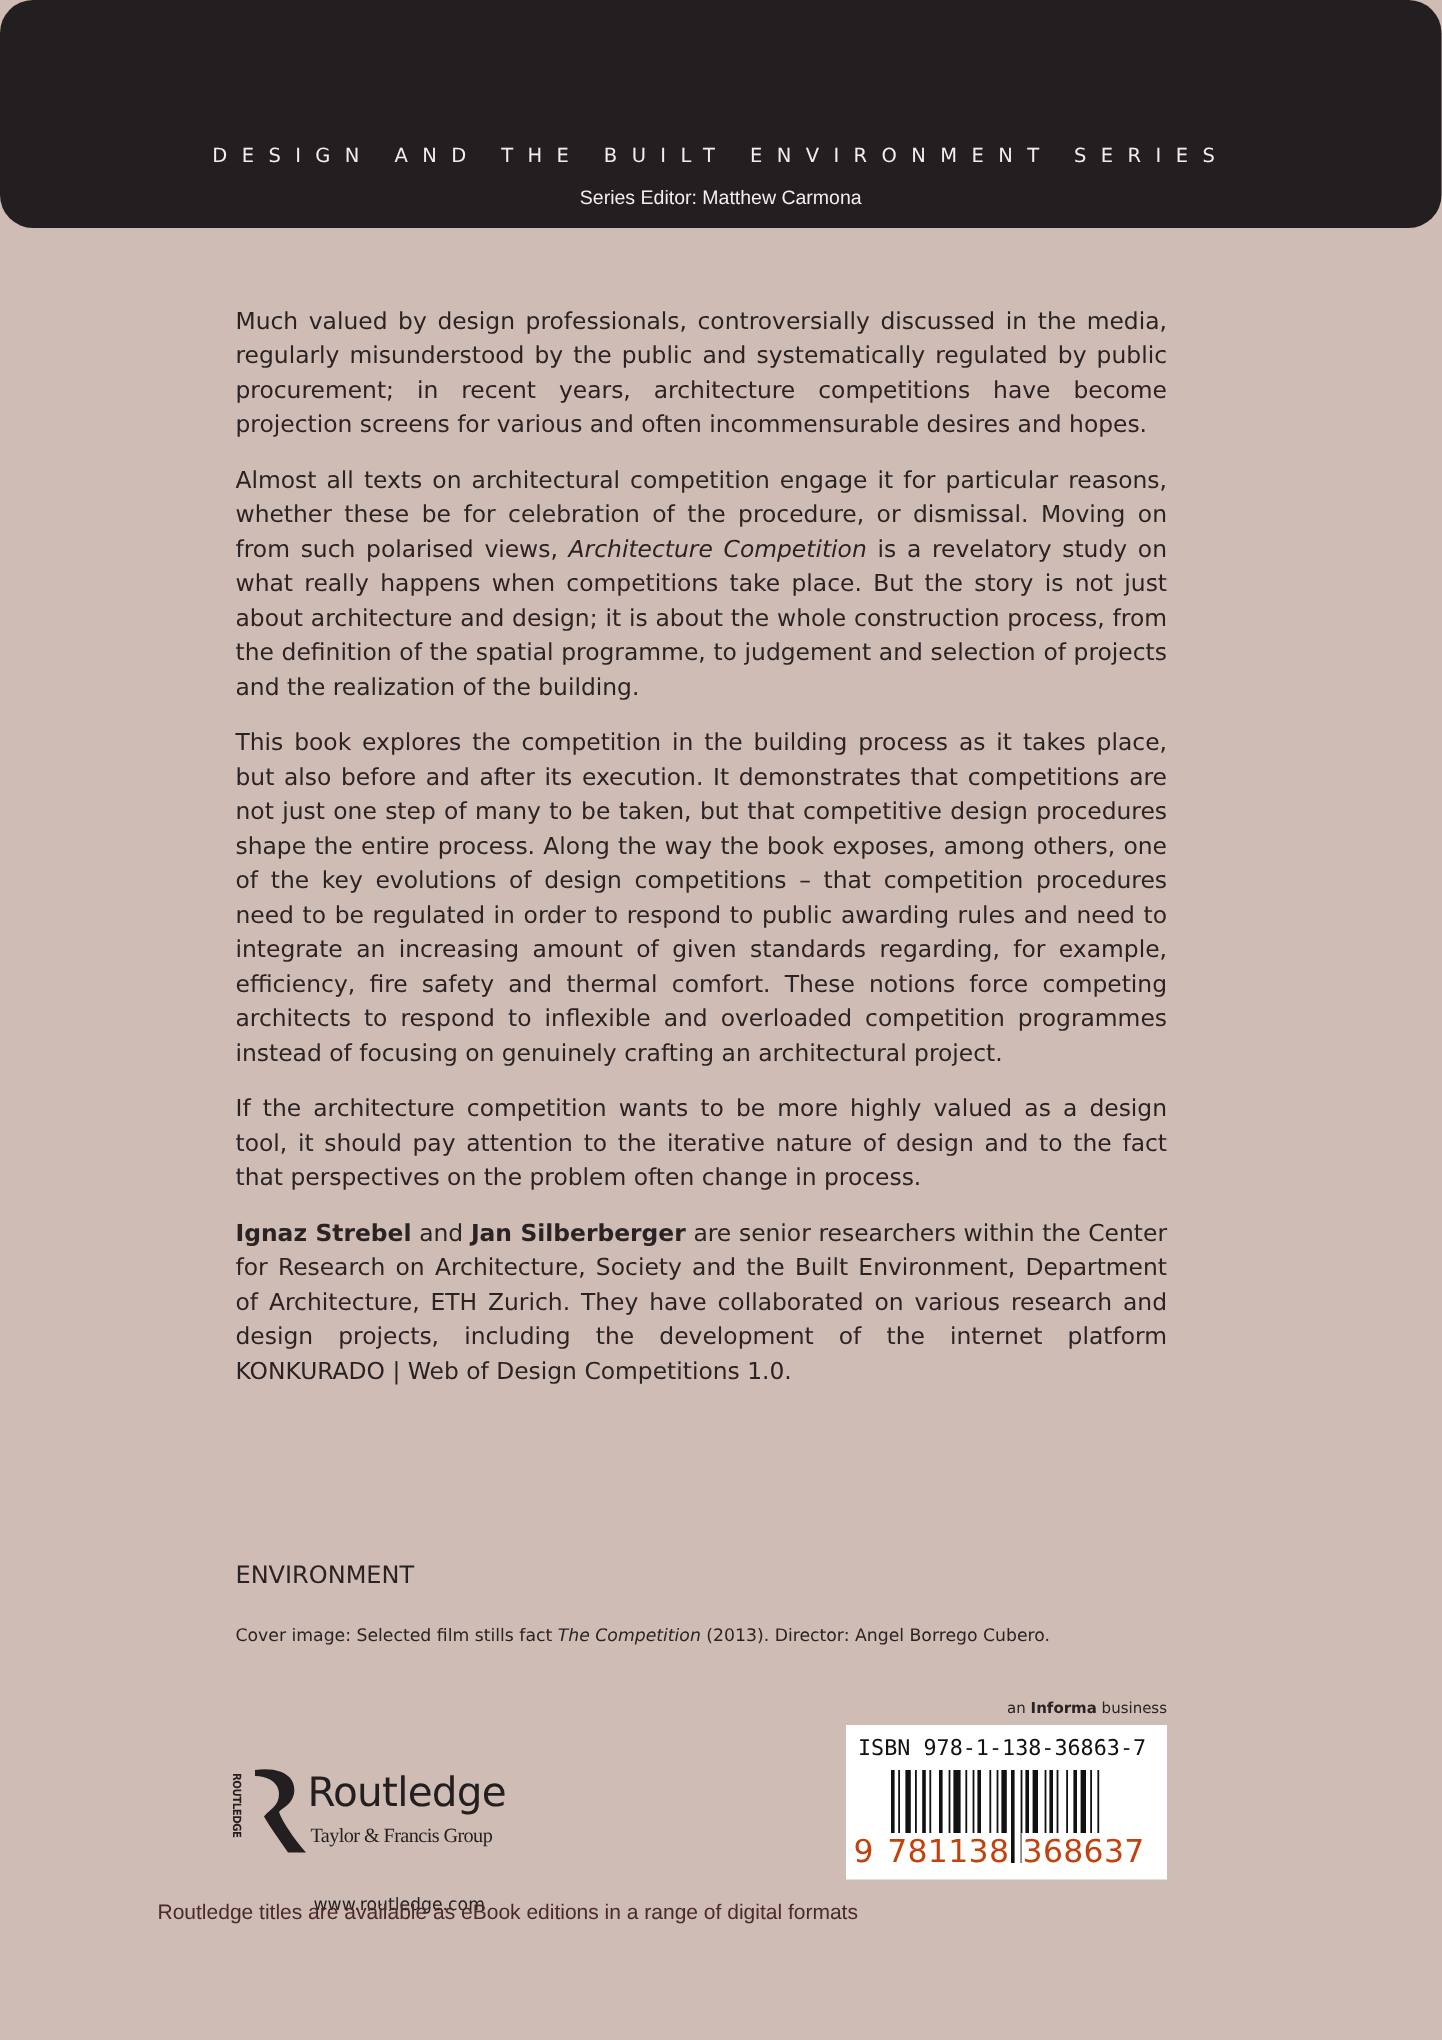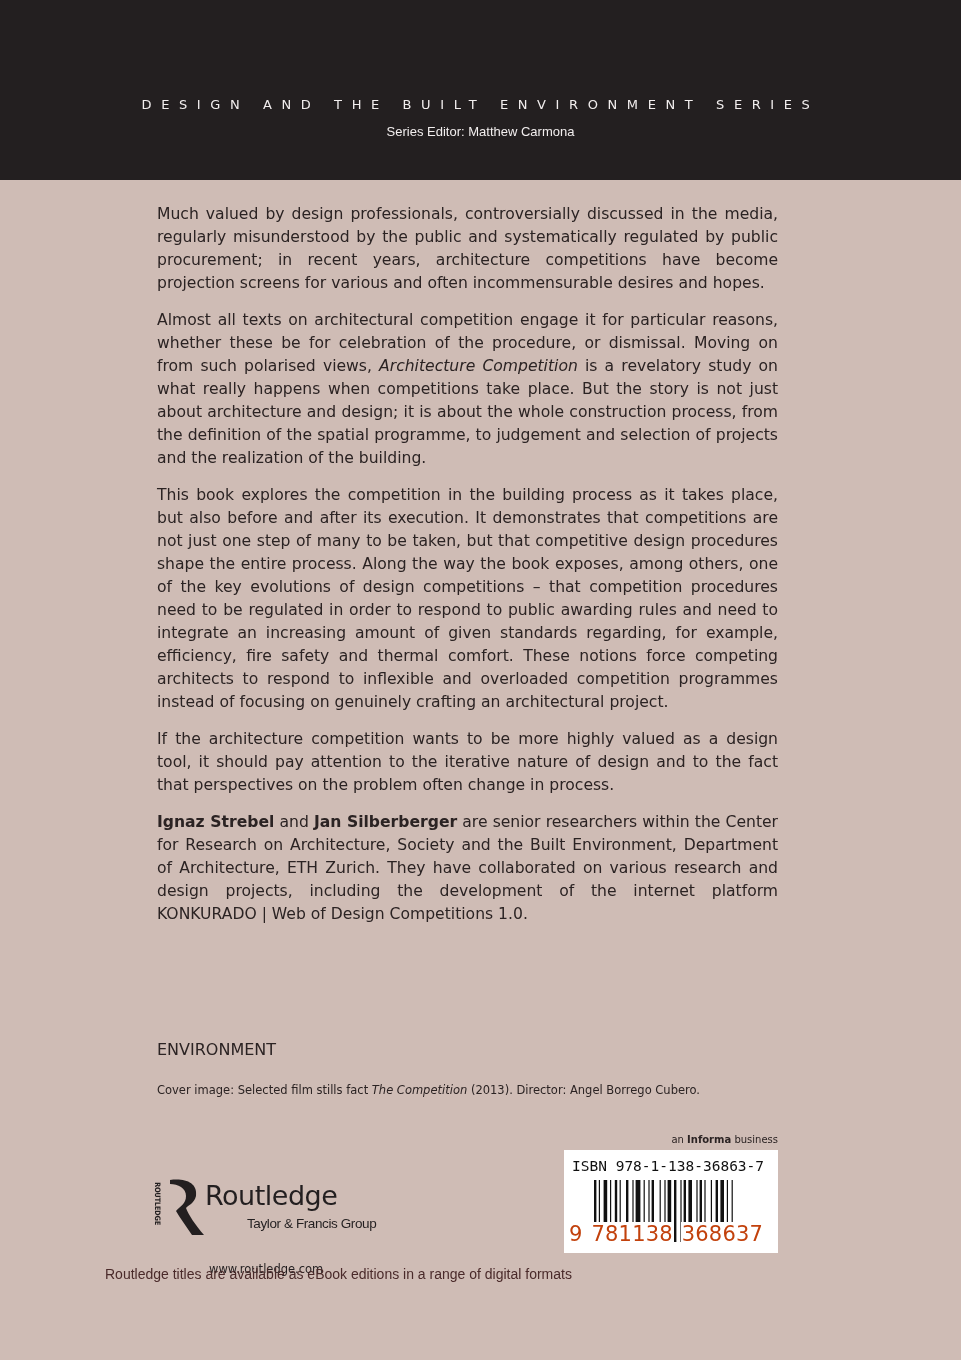--- a/index.html
+++ b/index.html
@@ -3,22 +3,23 @@
 <meta charset="utf-8">
 <style>
   html, body { margin: 0; padding: 0; }
   body {
     width: 961px; height: 1360px; position: relative; overflow: hidden;
     background: #cfbcb5;
     font-family: "DejaVu Sans", sans-serif;
     color: #2a2222;
   }
   .header {
-    position: absolute; left: 0; top: 0; width: 961px; height: 180px;
+    position: absolute; left: 0; top: 0; width: 961px; height: 152px;
     background: #231f20;
+    border-radius: 22px;
   }
   .series-title {
     position: absolute; left: 0; width: 961px; top: 97px;
     text-align: center; color: #f2eeee;
     font-family: "DejaVu Sans", sans-serif;
     font-size: 13px; letter-spacing: 9.6px;
   }
   .series-editor {
     position: absolute; left: 0; width: 961px; top: 124px;
     text-align: center; color: #f2eeee;
@@ -73,23 +74,22 @@
     font-family: "DejaVu Sans Condensed", "DejaVu Sans", sans-serif;
     font-size: 7.5px; font-weight: bold; color: #231f20; letter-spacing: -0.3px;
   }
   .brand {
     position: absolute; left: 205px; top: 1180px;
     font-family: "DejaVu Sans", sans-serif; font-size: 27px; color: #231f20;
     letter-spacing: -0.5px;
   }
   .brand-sub {
     position: absolute; left: 207px; top: 1216px;
-    font-family: Liberation Sans, sans-serif; font-size: 13.5px; color: #231f20;
+    font-family: Liberation Serif, serif; font-size: 13.5px; color: #231f20;
     letter-spacing: -0.4px;
-    margin-left: 40px;
   }
   .website {
     position: absolute; left: 209px; top: 1242px;
     font-family: "DejaVu Sans", sans-serif; font-size: 11.5px; color: #231f20; margin-top: 20px;
   }
   .ebook-note {
     position: absolute; left: 105px; top: 1266px;
     font-family: "Liberation Sans", sans-serif; font-size: 14px; color: #4a2a2a;
   }
 </style>

